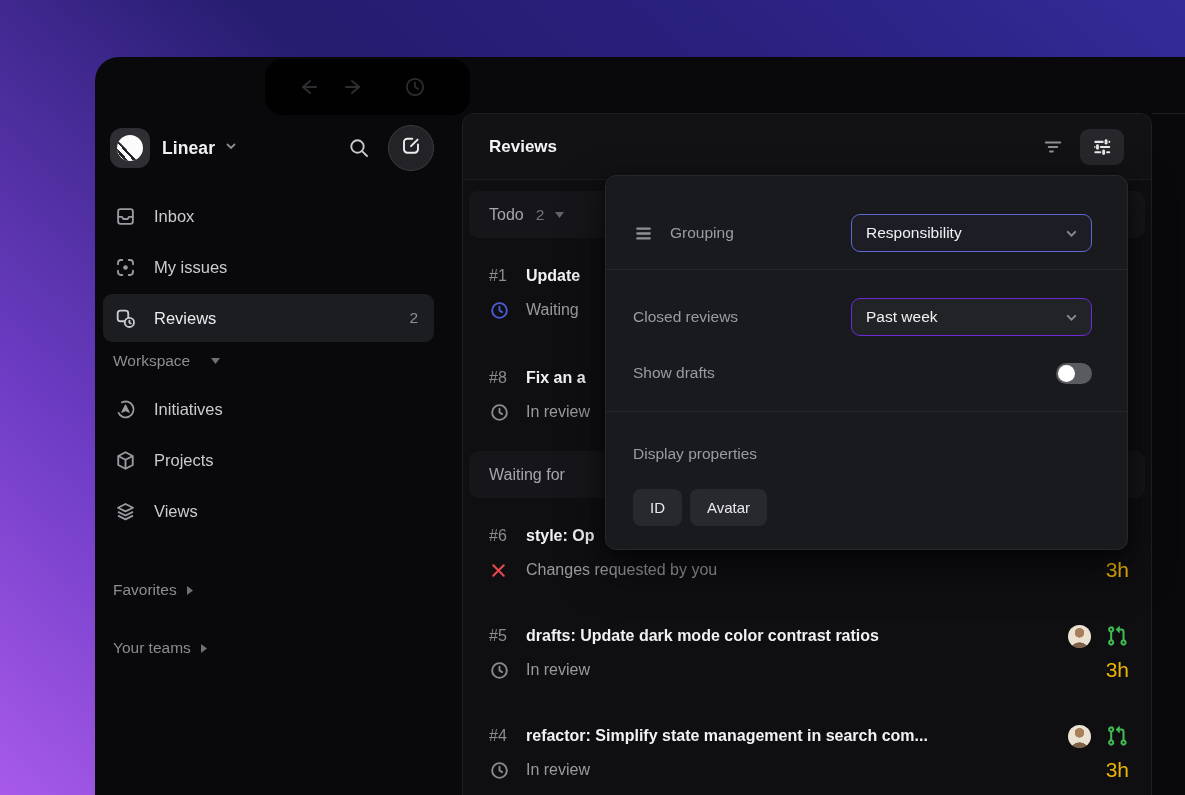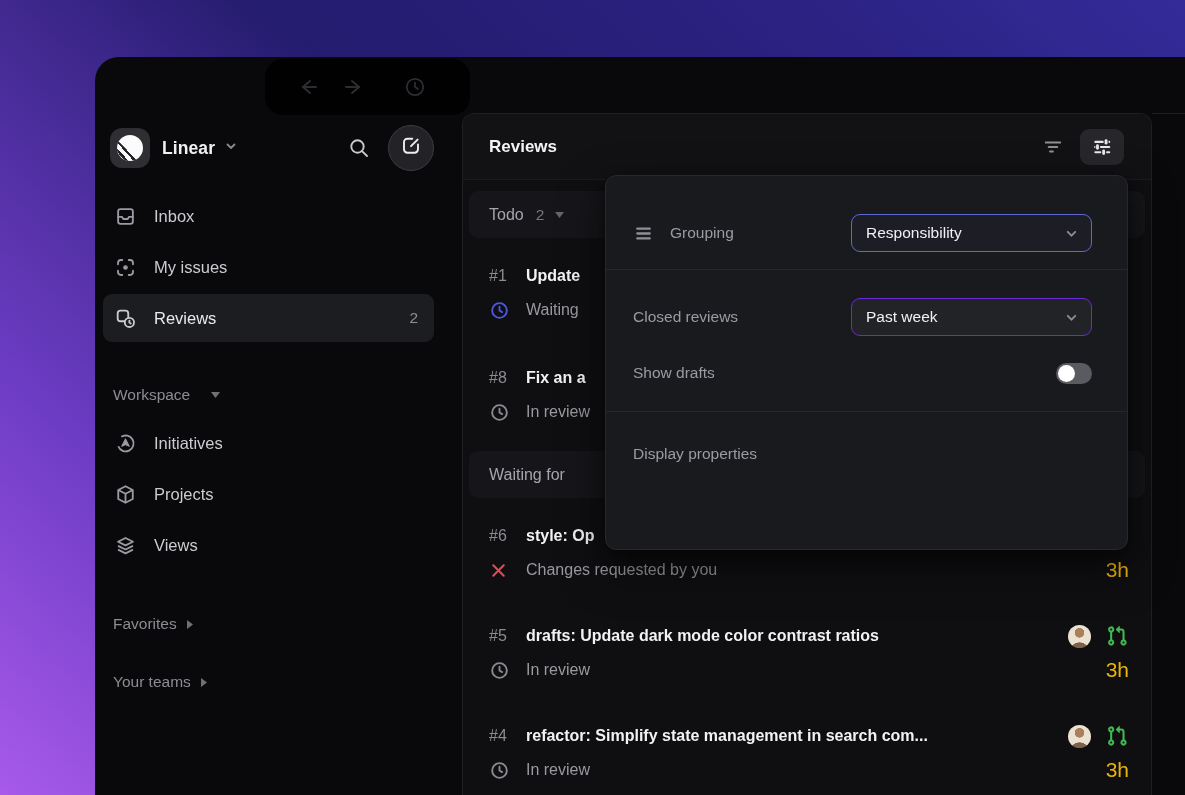--- a/index.html
+++ b/index.html
@@ -36,21 +36,21 @@
   .side-item { display:flex; align-items:center; height:48px; border-radius:9px; padding:0 16px 0 10px; margin-bottom:3px; color:#cncn; }
   .side-item .s-icon { width:25px; height:25px; display:flex; align-items:center; justify-content:center; color:#9a9aa2; }
   .side-item .s-label { margin-left:16px; font-size:16.5px; color:#cbcbd1; }
   .side-item.active { background:#1c1d21; }
   .side-item.active .s-label { color:#ebebee; }
   .side-item.active .s-icon { color:#c9c9cf; }
   .side-item .s-badge { margin-left:auto; font-size:15.5px; color:#8f8f96; }
 
   .side-section { display:flex; align-items:center; height:32px; padding-left:10px; font-size:15.5px; color:#8c8c93; }
   .side-section .caret { margin-left:10px; display:flex; }
-  .sec-workspace { margin-top:34px; margin-bottom:8px;gap:11px; }
+  .sec-workspace { margin-bottom:8px;gap:11px; }
   .sec-favorites { margin-top:36px; }
   .sec-teams { margin-top:26px; }
 
   
   .panel { position:absolute; left:367px; top:56px; width:690px; height:682px; background:#0f0f12;
            border:1px solid #1e1f23; border-bottom:none; border-radius:12px 12px 0 0; overflow:hidden; }
   .panel-header { height:66px; display:flex; align-items:center; padding:0 27px 0 26px; border-bottom:1px solid #1b1c1f; background:#121215; }
   .panel-title { font-size:17px; font-weight:700; color:#f3f3f5; }
   .ph-spacer { flex:1; }
   .filter-btn { width:34px; height:34px; display:flex; align-items:center; justify-content:center; margin-right:10px; color:#8e8e95; }
@@ -460,17 +460,21 @@
       <div class="pop-row row-drafts">
         <span class="pop-label">Show drafts</span>
         <span class="toggle">
             <span class="knob"></span>
           </span>
       </div>
 
       <div class="pop-div div2"></div>
 
       <div class="dp-label">Display properties</div>
+      <div class="chips">
+        <span class="chip">ID</span>
+        <span class="chip">Avatar</span>
+      </div>
 
     </div>
 
   </div>
 </div>
 
 </body></html>

